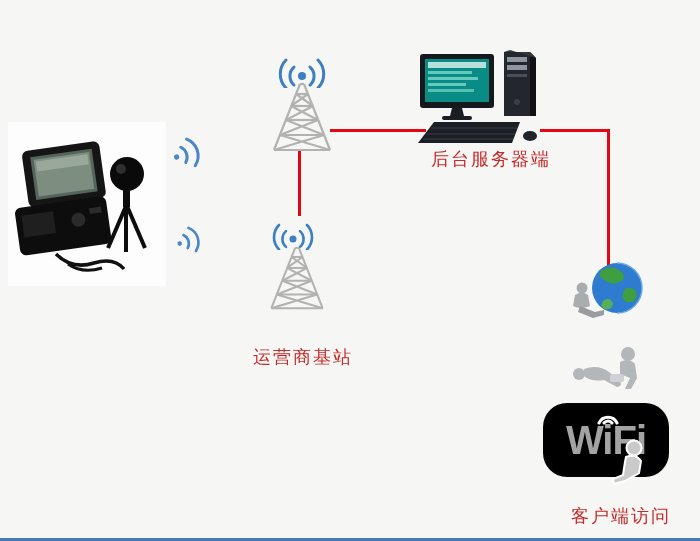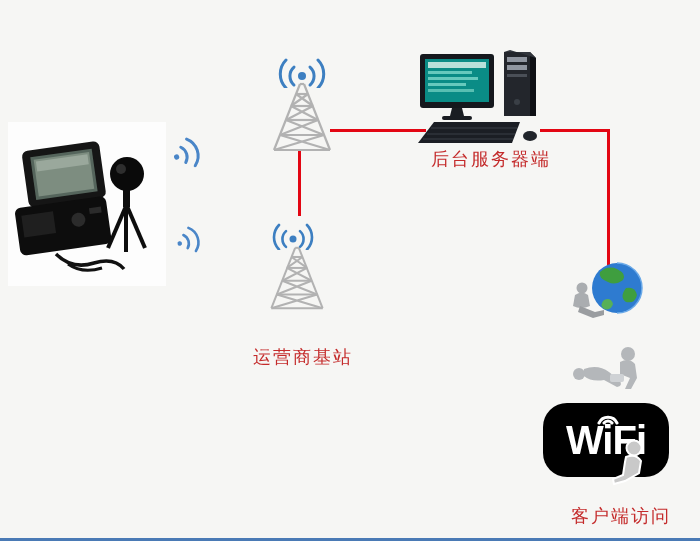--- a/index.html
+++ b/index.html
@@ -26,21 +26,21 @@
   .lt2{left:263px;top:246px;width:68px;height:64px;}
   
   .computer{position:absolute;left:416px;top:50px;width:126px;height:96px;}
   
   .globe{position:absolute;left:570px;top:260px;width:78px;height:64px;}
   .users{position:absolute;left:570px;top:344px;width:78px;height:50px;}
   .situser{position:absolute;left:604px;top:438px;width:48px;height:48px;}
   
   .wifi{position:absolute;left:543px;top:403px;width:126px;height:74px;background:#000;
         border-radius:24px;display:flex;align-items:center;justify-content:center;}
-  .wifi-text{color:#ffffff;font-weight:bold;font-size:40px;letter-spacing:-1px;
+  .wifi-text{color:#a3a3a3;font-weight:bold;font-size:40px;letter-spacing:-1px;
              font-family:"Liberation Sans",sans-serif;}
   .wifi-arcs{position:absolute;left:52px;top:6px;width:26px;height:16px;}
   
   .lbl{position:absolute;font-family:"Liberation Serif",serif;font-size:18px;
        color:#c42b2b;letter-spacing:2px;white-space:nowrap;}
   .lbl-frontbox{left:28px;top:345px;}
   .lbl-basestation{left:253px;top:345px;}
   .lbl-server{left:431px;top:147px;}
   .lbl-client{left:571px;top:504px;}
   

